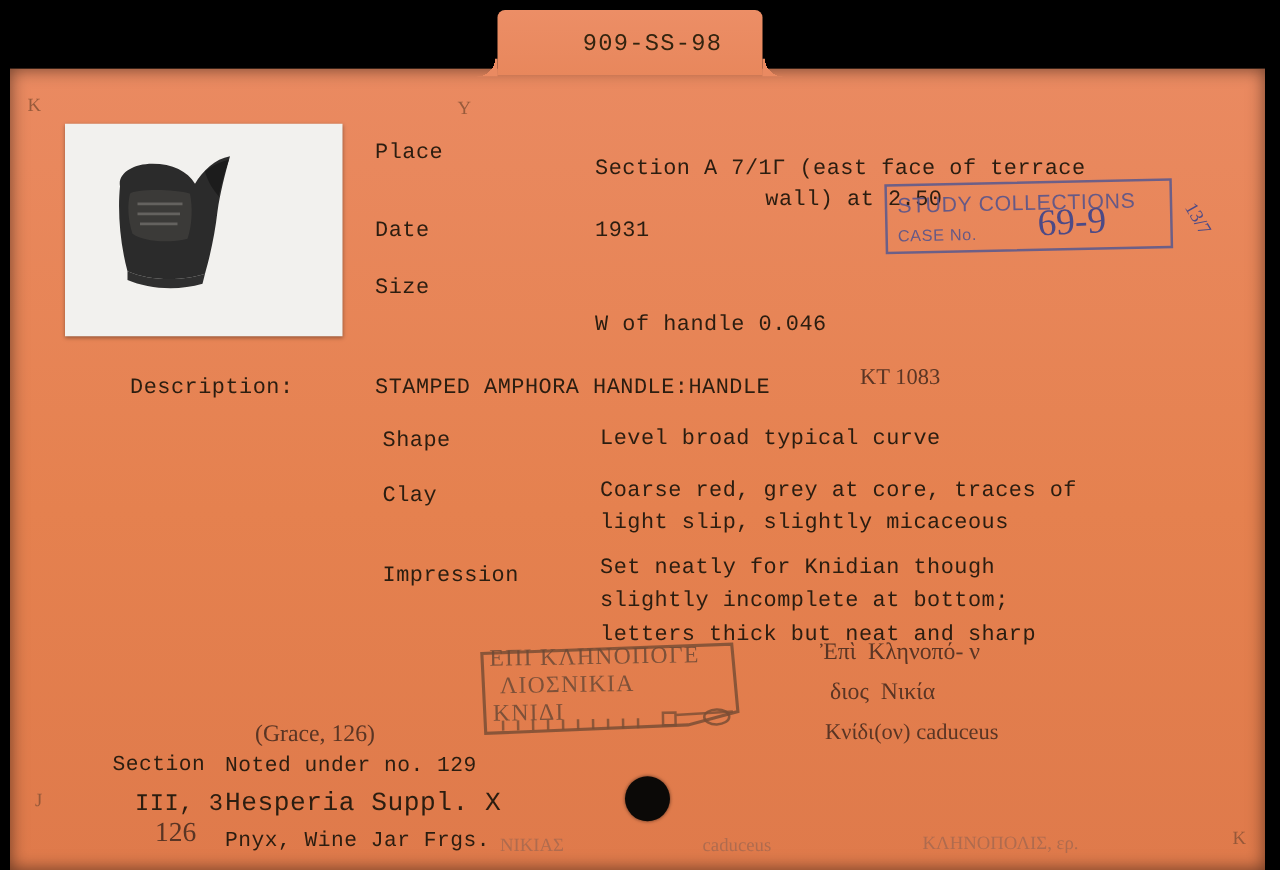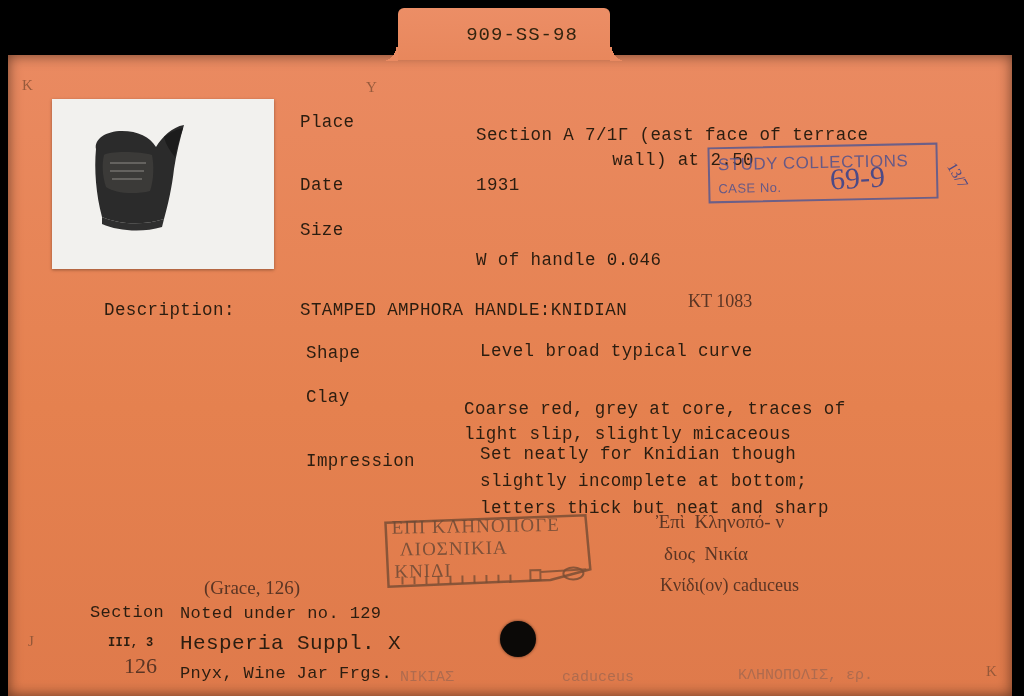--- a/index.html
+++ b/index.html
@@ -164,21 +164,21 @@
     width: 36px;
     height: 36px;
     background: #0b0907;
     border-radius: 50%;
     box-shadow: 0 0 3px rgba(0,0,0,0.6);
   }
 
   
   .faint {
     position: absolute;
-    font-family: Liberation Mono, monospace;
+    font-family: Liberation Serif, serif;
     color: #a7694f;
     opacity: 0.85;
     white-space: pre;
   }
 
   .corner-mark {
     position: absolute;
     font-family: "Liberation Serif", serif;
     color: #8a5336;
     font-size: 15px;
@@ -220,28 +220,28 @@
     <div class="typed" style="left:468px; top:163px;margin-top:30px;">W of handle 0.046</div>
 
     <div id="study-stamp" class="stamp-box">
       <div>STUDY COLLECTIONS</div>
       <div class="sm">CASE No.</div>
     </div>
     <span class="stamp-hand" style="left:822px; top:106px; font-size:30px; transform:rotate(-3deg);">69-9</span>
     <span class="stamp-hand" style="left:936px; top:112px; font-size:15px; transform:rotate(60deg);">13/7</span>
 
     <div class="typed label" style="left:96px; top:243px;">Description:</div>
-    <div class="typed" style="left:292px; top:243px;">STAMPED AMPHORA HANDLE:KNIDIAN</div>
+    <div class="typed" style="left:292px; top:243px;">STAMPED AMPHORA HANDLE:HANDLE</div>
     <span class="hand" style="left:680px; top:236px; font-size:18px;">KT 1083</span>
 
     <div class="typed label" style="left:298px; top:286px;">Shape</div>
     <div class="typed" style="left:472px; top:284px;">Level broad typical curve</div>
 
     <div class="typed label" style="left:298px; top:330px;">Clay</div>
-    <div class="typed" style="left:456px; top:326px;margin-top:16px;">Coarse red, grey at core, traces of
+    <div class="typed" style="left:472px; top:326px;">Coarse red, grey at core, traces of
 light slip, slightly micaceous</div>
 
     <div class="typed label" style="left:298px; top:394px;">Impression</div>
     <div class="typed" style="left:472px; top:386px; line-height:27px;">Set neatly for Knidian though
 slightly incomplete at bottom;
 letters thick but neat and sharp</div>
 
     <div id="impression-stamp">
       <svg viewBox="0 0 216 82" style="position:absolute;left:0;top:0;width:216px;height:82px;">
         <path d="M6 10 L206 6 L210 60 L170 70 L8 74 Z" fill="none" stroke="#7a4e35" stroke-width="2.5" opacity="0.85"></path>
@@ -252,21 +252,21 @@
       <span class="gl" style="left:12px; top:4px; font-size:19px;">ΕΠΙ ΚΛΗΝΟΠΟΓΕ</span>
       <span class="gl" style="left:20px; top:26px; font-size:19px;">ΛΙΟΣΝΙΚΙΑ</span>
       <span class="gl" style="left:14px; top:48px; font-size:19px;">ΚΝΙΔΙ</span>
     </div>
 
     <span class="hand" style="left:648px; top:456px; font-size:19px;">Ἐπὶ  Κληνοπό- ν</span>
     <span class="hand" style="left:656px; top:488px; font-size:19px;">διος  Νικία</span>
     <span class="hand" style="left:652px; top:520px; font-size:18px;">Κνίδι(ον) caduceus</span>
 
     <div class="typed" style="left:82px; top:545px; font-size:17px;">Section</div>
-    <div class="typed" style="left:100px; top:576px; font-size:12px;font-weight:bold;">III, 3</div>
+    <div class="typed" style="left:100px; top:576px; font-size:19px;">III, 3</div>
     <span class="hand" style="left:116px; top:598px; font-size:22px;">126</span>
 
     <span class="hand" style="left:196px; top:522px; font-size:19px;">(Grace, 126)</span>
     <div class="typed" style="left:172px; top:546px; font-size:17px;">Noted under no. 129</div>
     <div class="typed" style="left:172px; top:576px; font-size:21px;">Hesperia Suppl. X</div>
     <div class="typed" style="left:172px; top:606px; font-size:17px;">Pnyx, Wine Jar Frgs.</div>
 
     <span class="faint" style="left:392px; top:614px; font-size:15px;">ΝΙΚΙΑΣ</span>
     <span class="faint" style="left:554px; top:614px; font-size:15px;">caduceus</span>
     <span class="faint" style="left:730px; top:612px; font-size:15px;">ΚΛΗΝΟΠΟΛΙΣ, ερ.</span>

